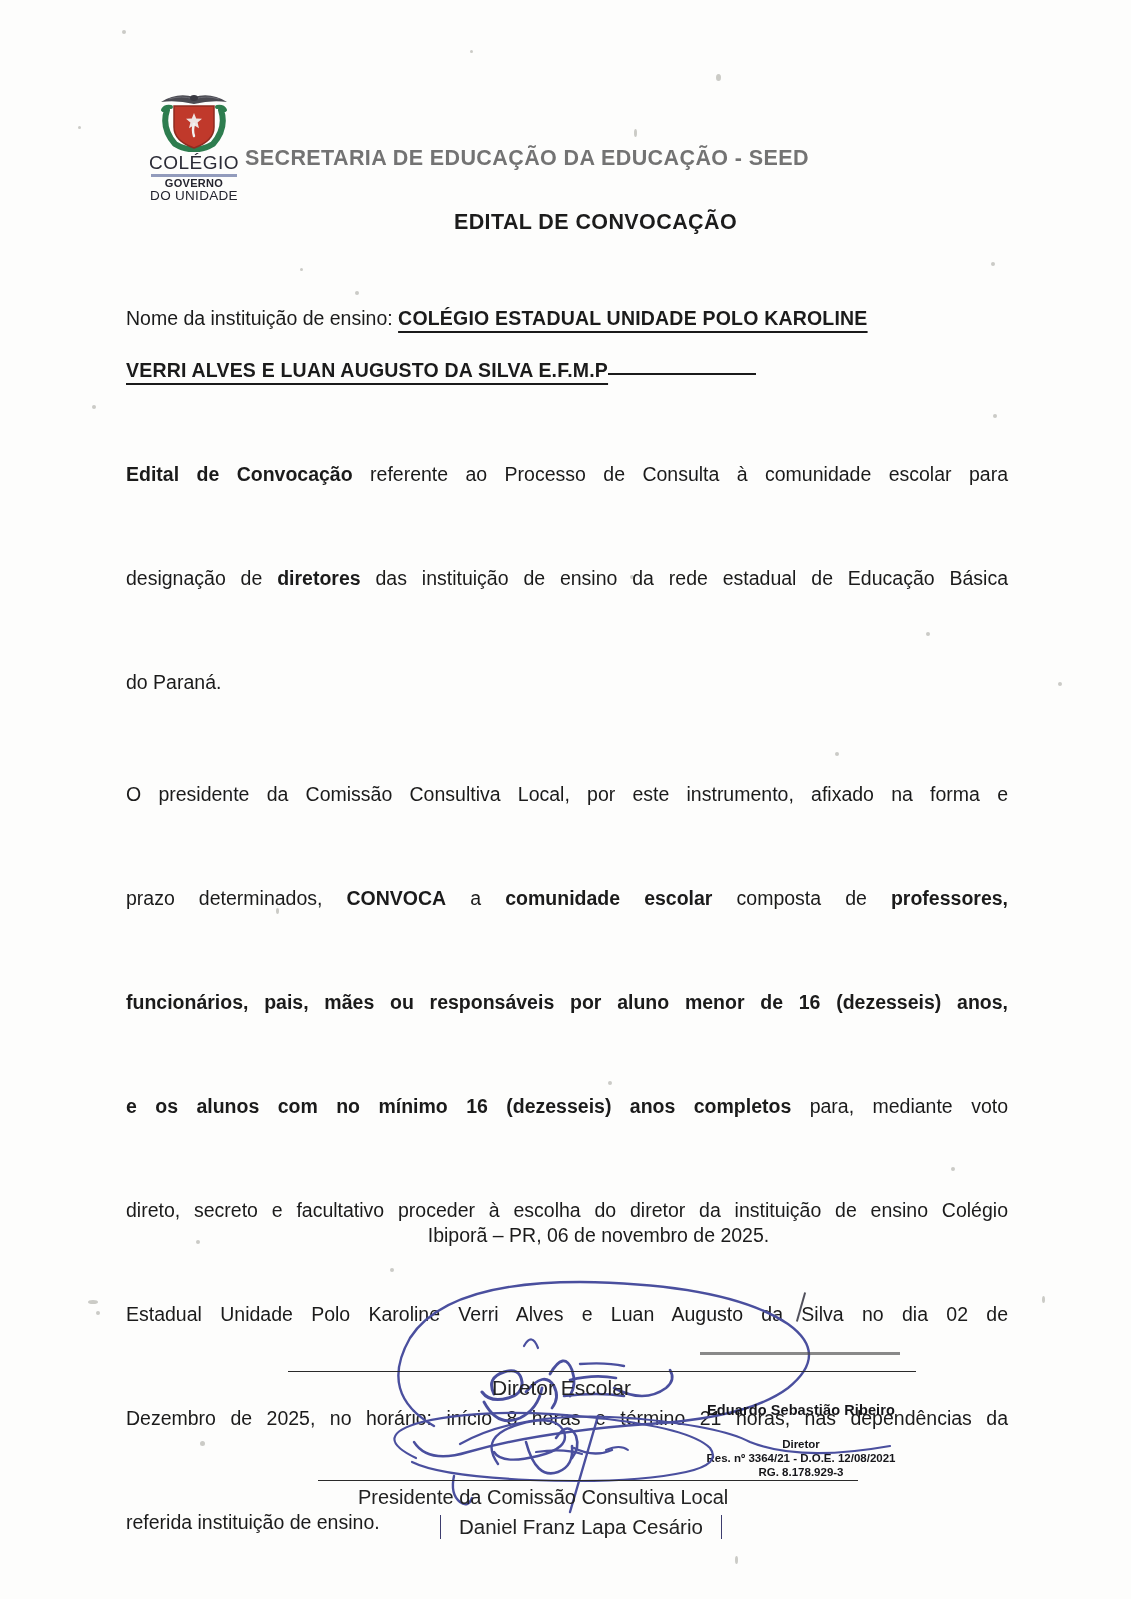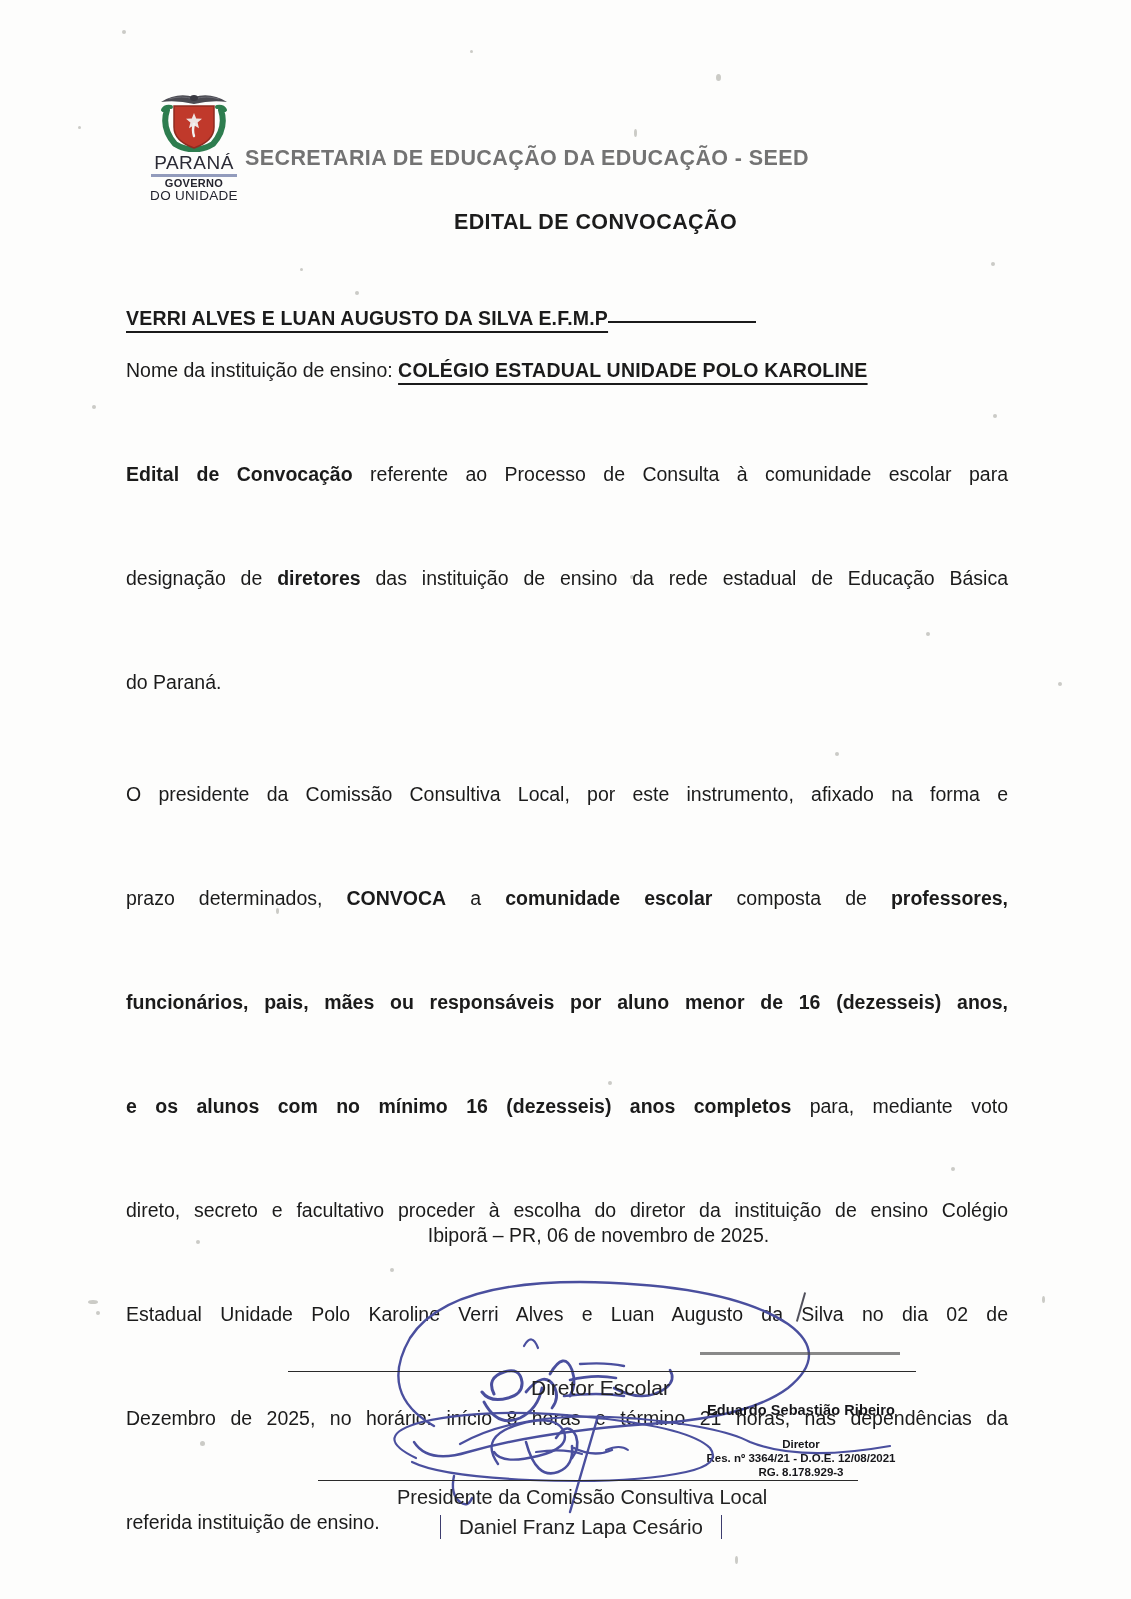--- a/index.html
+++ b/index.html
@@ -155,21 +155,20 @@
     border-top: 1.6px solid #2a2a2a;
   }
   .sig-rule-1 { left: 288px; top: 1371px; width: 628px; }
   .sig-rule-2 { left: 318px; top: 1480px; width: 540px; }
 
   .sig-label {
     position: absolute;
     font-size: 21px;
     color: #222;
     white-space: nowrap;
-    padding-left: 39px;
   }
   .lbl-diretor  { left: 492px; top: 1376px; }
   .lbl-presi    { left: 358px; top: 1486px; font-size: 20px; }
 
   .presi-name {
     position: absolute;
     left: 440px;
     top: 1515px;
     font-size: 20.5px;
     color: #222;
@@ -260,38 +259,38 @@
         <path d="M16 24 Q10 42 24 58 Q34 64 43 63" stroke="#2e7d4f" stroke-width="6" fill="none" stroke-linecap="round"></path>
         <path d="M70 24 Q76 42 62 58 Q52 64 43 63" stroke="#2e7d4f" stroke-width="6" fill="none" stroke-linecap="round"></path>
         <path d="M20 21 Q14 20 12 24" stroke="#2e7d4f" stroke-width="4" fill="none" stroke-linecap="round"></path>
         <path d="M66 21 Q72 20 74 24" stroke="#2e7d4f" stroke-width="4" fill="none" stroke-linecap="round"></path>
 
         <path d="M23 20 L63 20 L63 41 Q63 55 43 62 Q23 55 23 41 Z" fill="#c0392b" stroke="#8e2b20" stroke-width="1.5"></path>
 
         <path d="M43 27 l2.2 5.4 5.8 .4 -4.4 3.8 1.4 5.7 -5-3.1 -5 3.1 1.4-5.7 -4.4-3.8 5.8-.4 Z" fill="#f2f2f2" opacity=".92"></path>
         <path d="M43 38 q-2 6 0 12" stroke="#f2f2f2" stroke-width="2.4" fill="none" stroke-linecap="round"></path>
       </svg>
-      <div class="brasao-par">PARANÁ</div>
+      <div class="brasao-par">COLÉGIO</div>
       <div class="brasao-rule"></div>
       <div class="brasao-gov">GOVERNO</div>
       <div class="brasao-est">DO UNIDADE</div>
     </div>
 
     <div class="head-title">SECRETARIA DE EDUCAÇÃO DA EDUCAÇÃO  -  SEED</div>
     <div class="head-sub">EDITAL DE CONVOCAÇÃO</div>
   </div>
 
   <div class="body">
 
     <div class="p inst-line">
-      <span class="inst-name">VERRI ALVES E LUAN AUGUSTO DA SILVA E.F.M.P</span><span class="inst-tail"></span>
-    </div>
-    <div class="p inst-line">
       <span>Nome da instituição de ensino:</span>
       <span class="inst-name">COLÉGIO ESTADUAL UNIDADE POLO KAROLINE</span>
+    </div>
+    <div class="p inst-line">
+      <span class="inst-name">VERRI ALVES E LUAN AUGUSTO DA SILVA E.F.M.P</span><span class="inst-tail"></span>
     </div>
 
     <div class="gap-md"></div>
 
     <div class="p">
       <span class="jline spread"><b class="hv">Edital de Convocação</b><span> referente ao Processo de Consulta à comunidade escolar para</span></span>
       <span class="jline spread"><span>designação de </span><b class="hv">diretores</b><span> das instituição de ensino da rede estadual de Educação Básica</span></span>
       <span class="jline">do Paraná.</span>
     </div>
 

